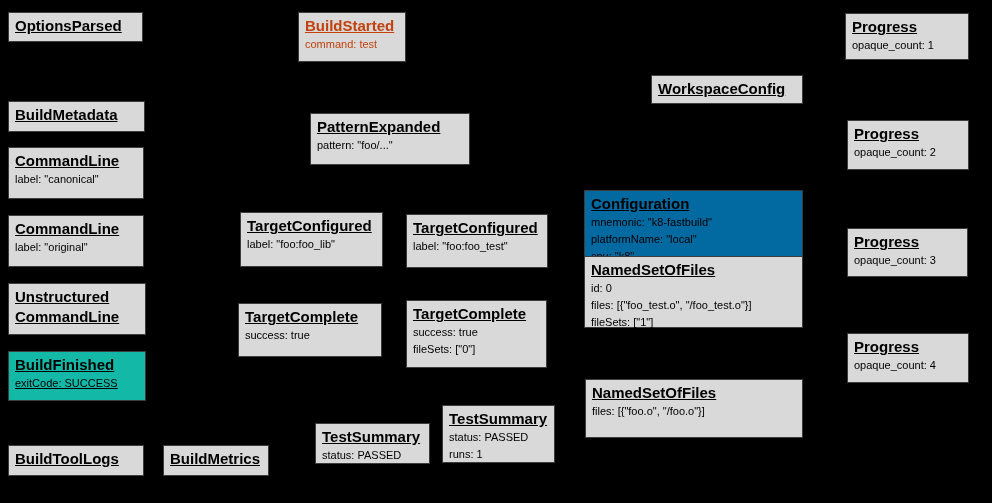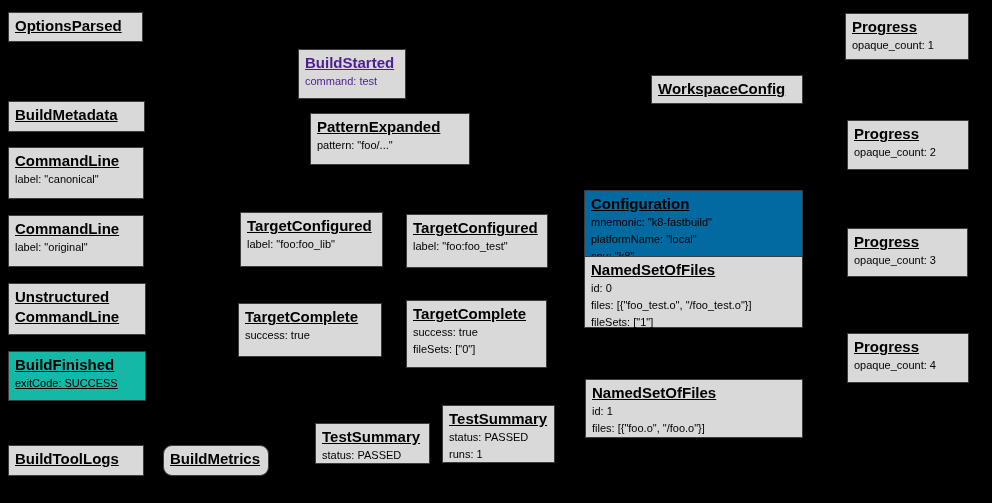--- a/index.html
+++ b/index.html
@@ -58,24 +58,24 @@
     <div class="title">Unstructured
 CommandLine</div>
   </div>
     <div class="node" style="left: 8px; top: 351px; width: 138px; height: 50px; background: #14b8a6; border-color: rgb(60, 60, 60); color: rgb(0, 0, 0); text-decoration: underline;">
     <div class="title">BuildFinished</div>
   <div class="attr">exitCode: SUCCESS</div>
     </div>
     <div class="node" style="left: 8px; top: 445px; width: 136px; height: 31px; background: rgb(217, 217, 217); border-color: rgb(60, 60, 60); color: rgb(0, 0, 0);">
     <div class="title">BuildToolLogs</div>
   </div>
-    <div class="node" style="left: 163px; top: 445px; width: 106px; height: 31px; background: rgb(217, 217, 217); border-color: rgb(60, 60, 60); color: rgb(0, 0, 0); border-radius: 9px;">
+    <div class="node" style="left: 163px; top: 445px; width: 106px; height: 31px; background: rgb(217, 217, 217); border-color: rgb(60, 60, 60); color: rgb(0, 0, 0);">
     <div class="title">BuildMetrics</div>
   </div>
-    <div class="node" style="left: 298px; top: 12px; width: 108px; height: 50px; background: rgb(217, 217, 217); border-color: rgb(60, 60, 60); color: #4c1d95; margin-top: 37px;">
+    <div class="node" style="left: 298px; top: 12px; width: 108px; height: 50px; background: rgb(217, 217, 217); border-color: rgb(60, 60, 60); color: #c2410c;">
     <div class="title">BuildStarted</div>
   <div class="attr">command: test</div>
     </div>
     <div class="node" style="left: 298px; top: 113px; width: 160px; height: 52px; background: rgb(217, 217, 217); border-color: rgb(60, 60, 60); color: rgb(0, 0, 0); margin-left: 12px;">
     <div class="title">PatternExpanded</div>
   <div class="attr">pattern: "foo/..."</div>
     </div>
     <div class="node" style="left: 240px; top: 212px; width: 143px; height: 55px; background: rgb(217, 217, 217); border-color: rgb(60, 60, 60); color: rgb(0, 0, 0);">
     <div class="title">TargetConfigured</div>
   <div class="attr">label: "foo:foo_lib"</div>
@@ -112,21 +112,20 @@
       <div class="attr">cpu: "k8"</div>
     </div>
     <div class="node" style="left: 584px; top: 256px; width: 219px; height: 72px; background: rgb(217, 217, 217); border-color: rgb(60, 60, 60); color: rgb(0, 0, 0);">
     <div class="title">NamedSetOfFiles</div>
   <div class="attr">id: 0</div>
       <div class="attr">files: [{"foo_test.o", "/foo_test.o"}]</div>
       <div class="attr">fileSets: ["1"]</div>
     </div>
     <div class="node" style="left: 585px; top: 379px; width: 218px; height: 59px; background: rgb(217, 217, 217); border-color: rgb(60, 60, 60); color: rgb(0, 0, 0);">
     <div class="title">NamedSetOfFiles</div>
-  <div class="attr">id: 1</div>
       <div class="attr">files: [{"foo.o", "/foo.o"}]</div>
     </div>
     <div class="node" style="left: 845px; top: 13px; width: 124px; height: 47px; background: rgb(217, 217, 217); border-color: rgb(60, 60, 60); color: rgb(0, 0, 0);">
     <div class="title">Progress</div>
   <div class="attr">opaque_count: 1</div>
     </div>
     <div class="node" style="left: 847px; top: 120px; width: 122px; height: 50px; background: rgb(217, 217, 217); border-color: rgb(60, 60, 60); color: rgb(0, 0, 0);">
     <div class="title">Progress</div>
   <div class="attr">opaque_count: 2</div>
     </div>

